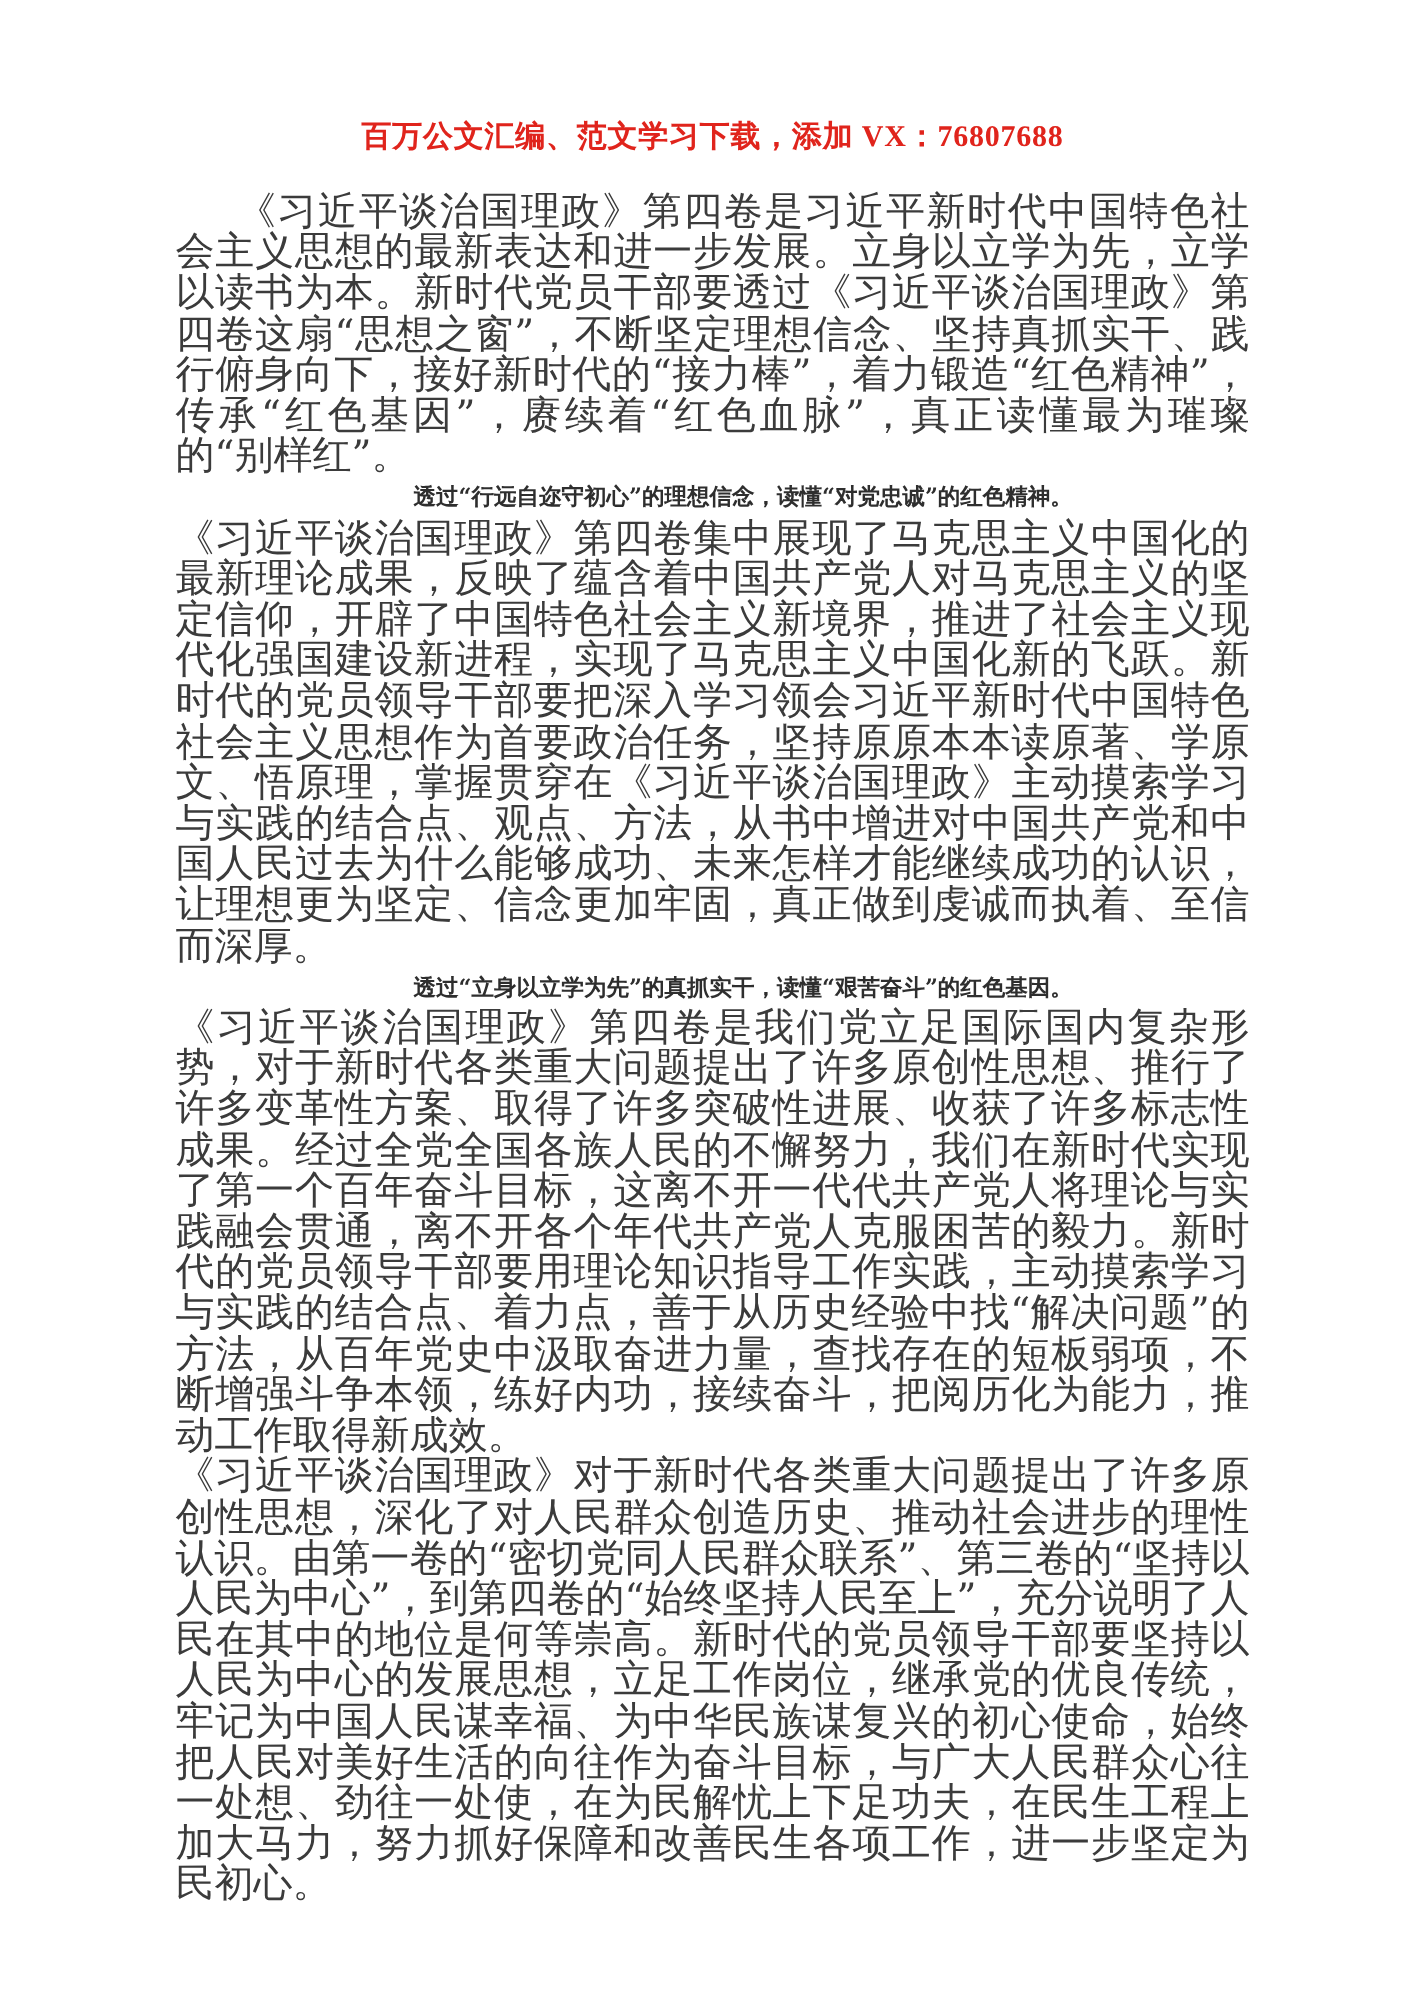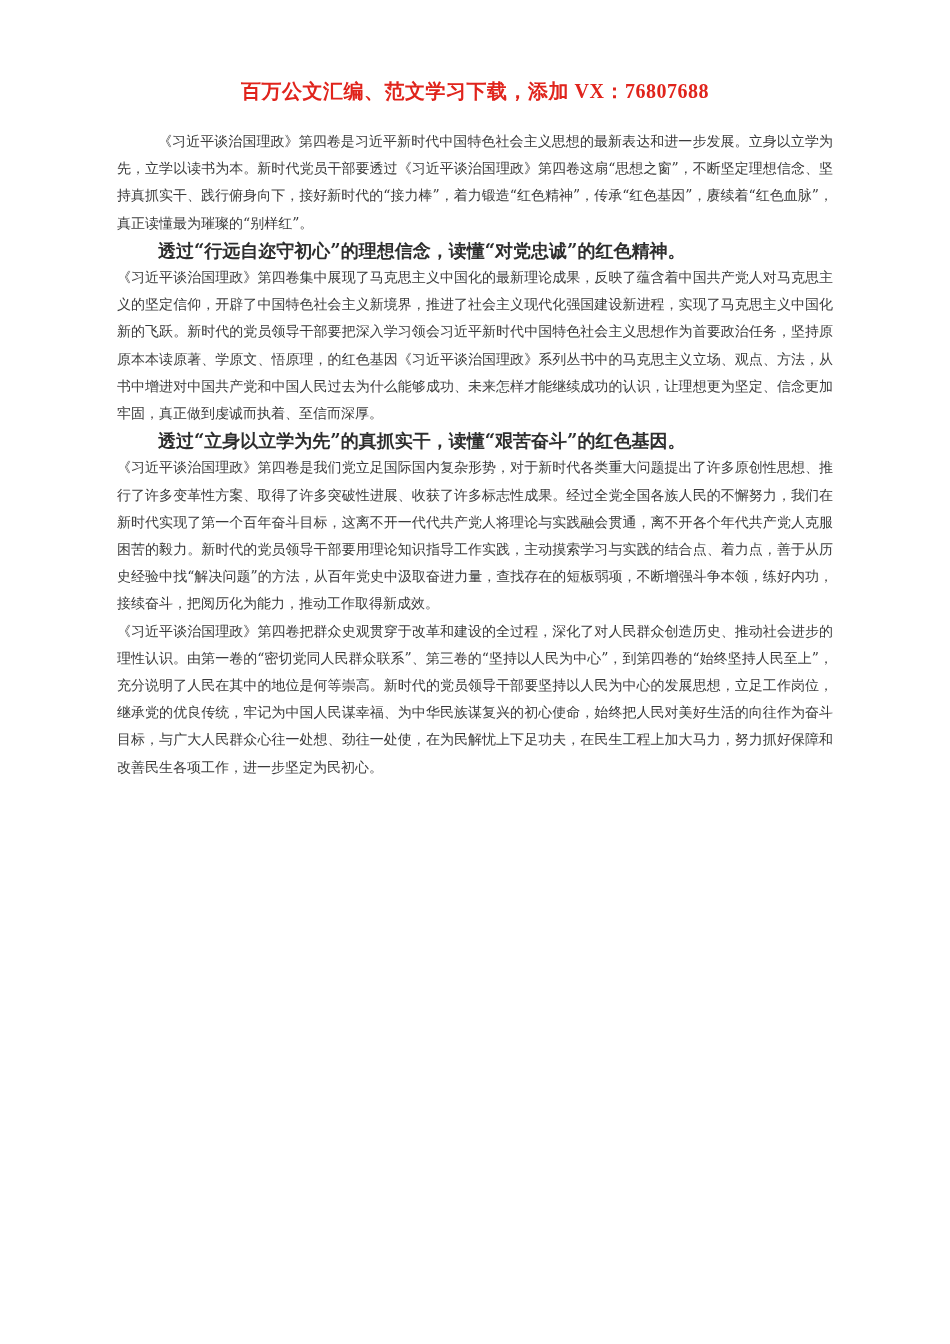--- a/index.html
+++ b/index.html
@@ -37,50 +37,50 @@
   }
   .doc-body {
     position: absolute;
     top: 128px;
     left: 117px;
     width: 716px;
   }
   p.para {
     margin: 0;
     padding: 0;
-    font-size: 14px;
+    font-size: 26px;
     line-height: 27.2px;
     color: #3b3b3b;
     text-align: justify;
     text-justify: inter-character;
     text-indent: 41px;
     letter-spacing: 0px;
     font-family: "DejaVu Serif", "Liberation Serif", serif;
   }
   p.heading {
     margin: 0;
     padding: 0;
-    font-size: 18px;
+    font-size: 15px;
     line-height: 27.2px;
     color: #2e2e2e;
     font-weight: bold;
     text-indent: 41px;
-    text-align: left;
+    text-align: center;
     font-family: "DejaVu Serif", "Liberation Serif", serif;
   }
 </style>
 </head>
 <body>
 
 <div class="page">
 
   <div class="promo-banner" style="color: rgb(224, 36, 28);">百万公文汇编、范文学习下载，添加 VX：76807688</div>
 
   <div class="doc-body" style="color: rgb(59, 59, 59);">
       <p class="para">《习近平谈治国理政》第四卷是习近平新时代中国特色社会主义思想的最新表达和进一步发展。立身以立学为先，立学以读书为本。新时代党员干部要透过《习近平谈治国理政》第四卷这扇“思想之窗”，不断坚定理想信念、坚持真抓实干、践行俯身向下，接好新时代的“接力棒”，着力锻造“红色精神”，传承“红色基因”，赓续着“红色血脉”，真正读懂最为璀璨的“别样红”。</p>
       <p class="heading">透过“行远自迩守初心”的理想信念，读懂“对党忠诚”的红色精神。</p>
-      <p class="para" style="text-indent: 0px;">《习近平谈治国理政》第四卷集中展现了马克思主义中国化的最新理论成果，反映了蕴含着中国共产党人对马克思主义的坚定信仰，开辟了中国特色社会主义新境界，推进了社会主义现代化强国建设新进程，实现了马克思主义中国化新的飞跃。新时代的党员领导干部要把深入学习领会习近平新时代中国特色社会主义思想作为首要政治任务，坚持原原本本读原著、学原文、悟原理，的红色基因《习近平谈治国理政》系列丛书中的马克思主义立场、观点、方法，从书中增进对中国共产党和中国人民过去为什么能够成功、未来怎样才能继续成功的认识，让理想更为坚定、信念更加牢固，真正做到虔诚而执着、至信而深厚。</p>
+      <p class="para" style="text-indent: 0px;">《习近平谈治国理政》第四卷集中展现了马克思主义中国化的最新理论成果，反映了蕴含着中国共产党人对马克思主义的坚定信仰，开辟了中国特色社会主义新境界，推进了社会主义现代化强国建设新进程，实现了马克思主义中国化新的飞跃。新时代的党员领导干部要把深入学习领会习近平新时代中国特色社会主义思想作为首要政治任务，坚持原原本本读原著、学原文、悟原理，掌握贯穿在《习近平谈治国理政》主动摸索学习与实践的结合点、观点、方法，从书中增进对中国共产党和中国人民过去为什么能够成功、未来怎样才能继续成功的认识，让理想更为坚定、信念更加牢固，真正做到虔诚而执着、至信而深厚。</p>
       <p class="heading">透过“立身以立学为先”的真抓实干，读懂“艰苦奋斗”的红色基因。</p>
       <p class="para" style="text-indent: 0px;">《习近平谈治国理政》第四卷是我们党立足国际国内复杂形势，对于新时代各类重大问题提出了许多原创性思想、推行了许多变革性方案、取得了许多突破性进展、收获了许多标志性成果。经过全党全国各族人民的不懈努力，我们在新时代实现了第一个百年奋斗目标，这离不开一代代共产党人将理论与实践融会贯通，离不开各个年代共产党人克服困苦的毅力。新时代的党员领导干部要用理论知识指导工作实践，主动摸索学习与实践的结合点、着力点，善于从历史经验中找“解决问题”的方法，从百年党史中汲取奋进力量，查找存在的短板弱项，不断增强斗争本领，练好内功，接续奋斗，把阅历化为能力，推动工作取得新成效。</p>
-      <p class="para" style="text-indent: 0px;">《习近平谈治国理政》第四卷把群众史观贯穿于改革和建设的全过程，深化了对人民群众创造历史、推动社会进步的理性认识。由第一卷的“密切党同人民群众联系”、第三卷的“坚持以人民为中心”，到第四卷的“始终坚持人民至上”，充分说明了人民在其中的地位是何等崇高。新时代的党员领导干部要坚持以人民为中心的发展思想，立足工作岗位，继承党的优良传统，牢记为中国人民谋幸福、为中华民族谋复兴的初心使命，始终把人民对美好生活的向往作为奋斗目标，与广大人民群众心往一处想、劲往一处使，在为民解忧上下足功夫，在民生工程上加大马力，努力抓好保障和改善民生各项工作，进一步坚定为民初心。</p>
+      <p class="para" style="text-indent: 0px;">《习近平谈治国理政》对于新时代各类重大问题提出了许多原创性思想，深化了对人民群众创造历史、推动社会进步的理性认识。由第一卷的“密切党同人民群众联系”、第三卷的“坚持以人民为中心”，到第四卷的“始终坚持人民至上”，充分说明了人民在其中的地位是何等崇高。新时代的党员领导干部要坚持以人民为中心的发展思想，立足工作岗位，继承党的优良传统，牢记为中国人民谋幸福、为中华民族谋复兴的初心使命，始终把人民对美好生活的向往作为奋斗目标，与广大人民群众心往一处想、劲往一处使，在为民解忧上下足功夫，在民生工程上加大马力，努力抓好保障和改善民生各项工作，进一步坚定为民初心。</p>
     </div>
 
 </div>
 
 </body></html>

